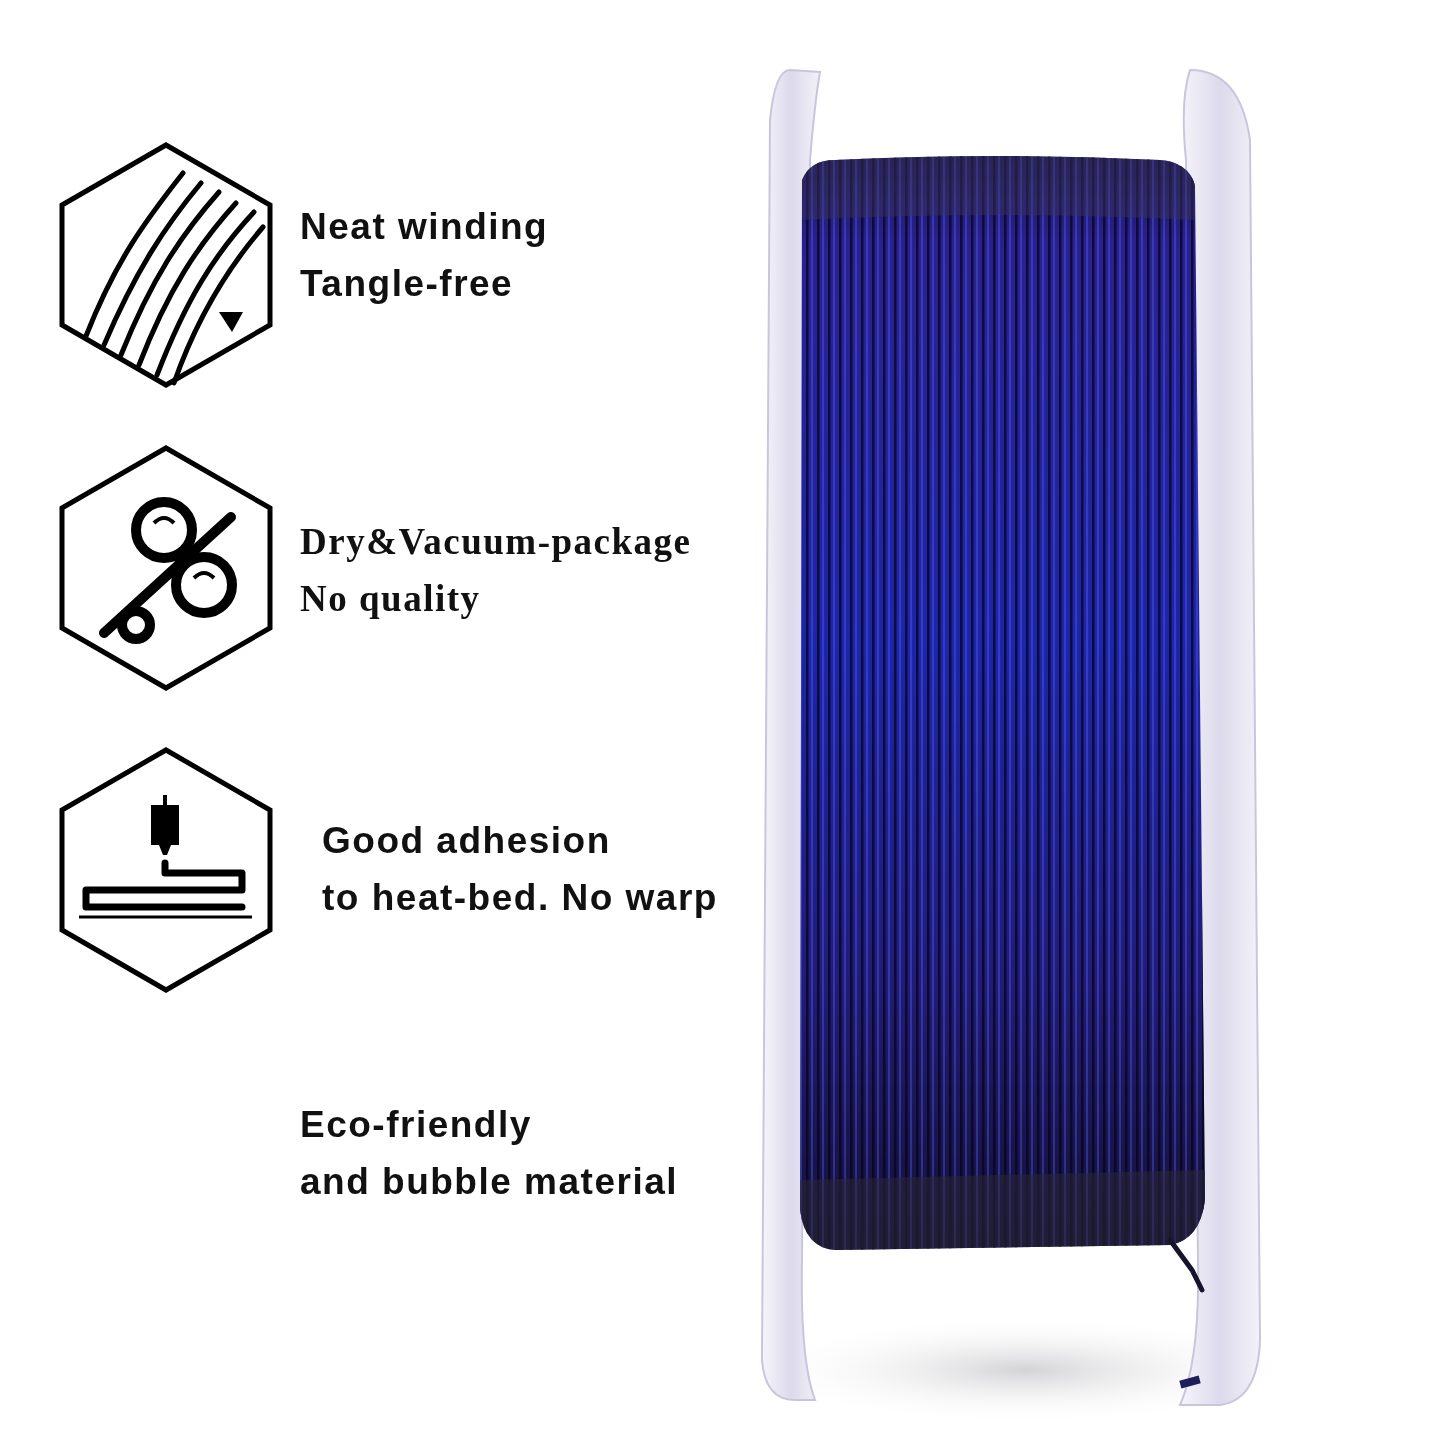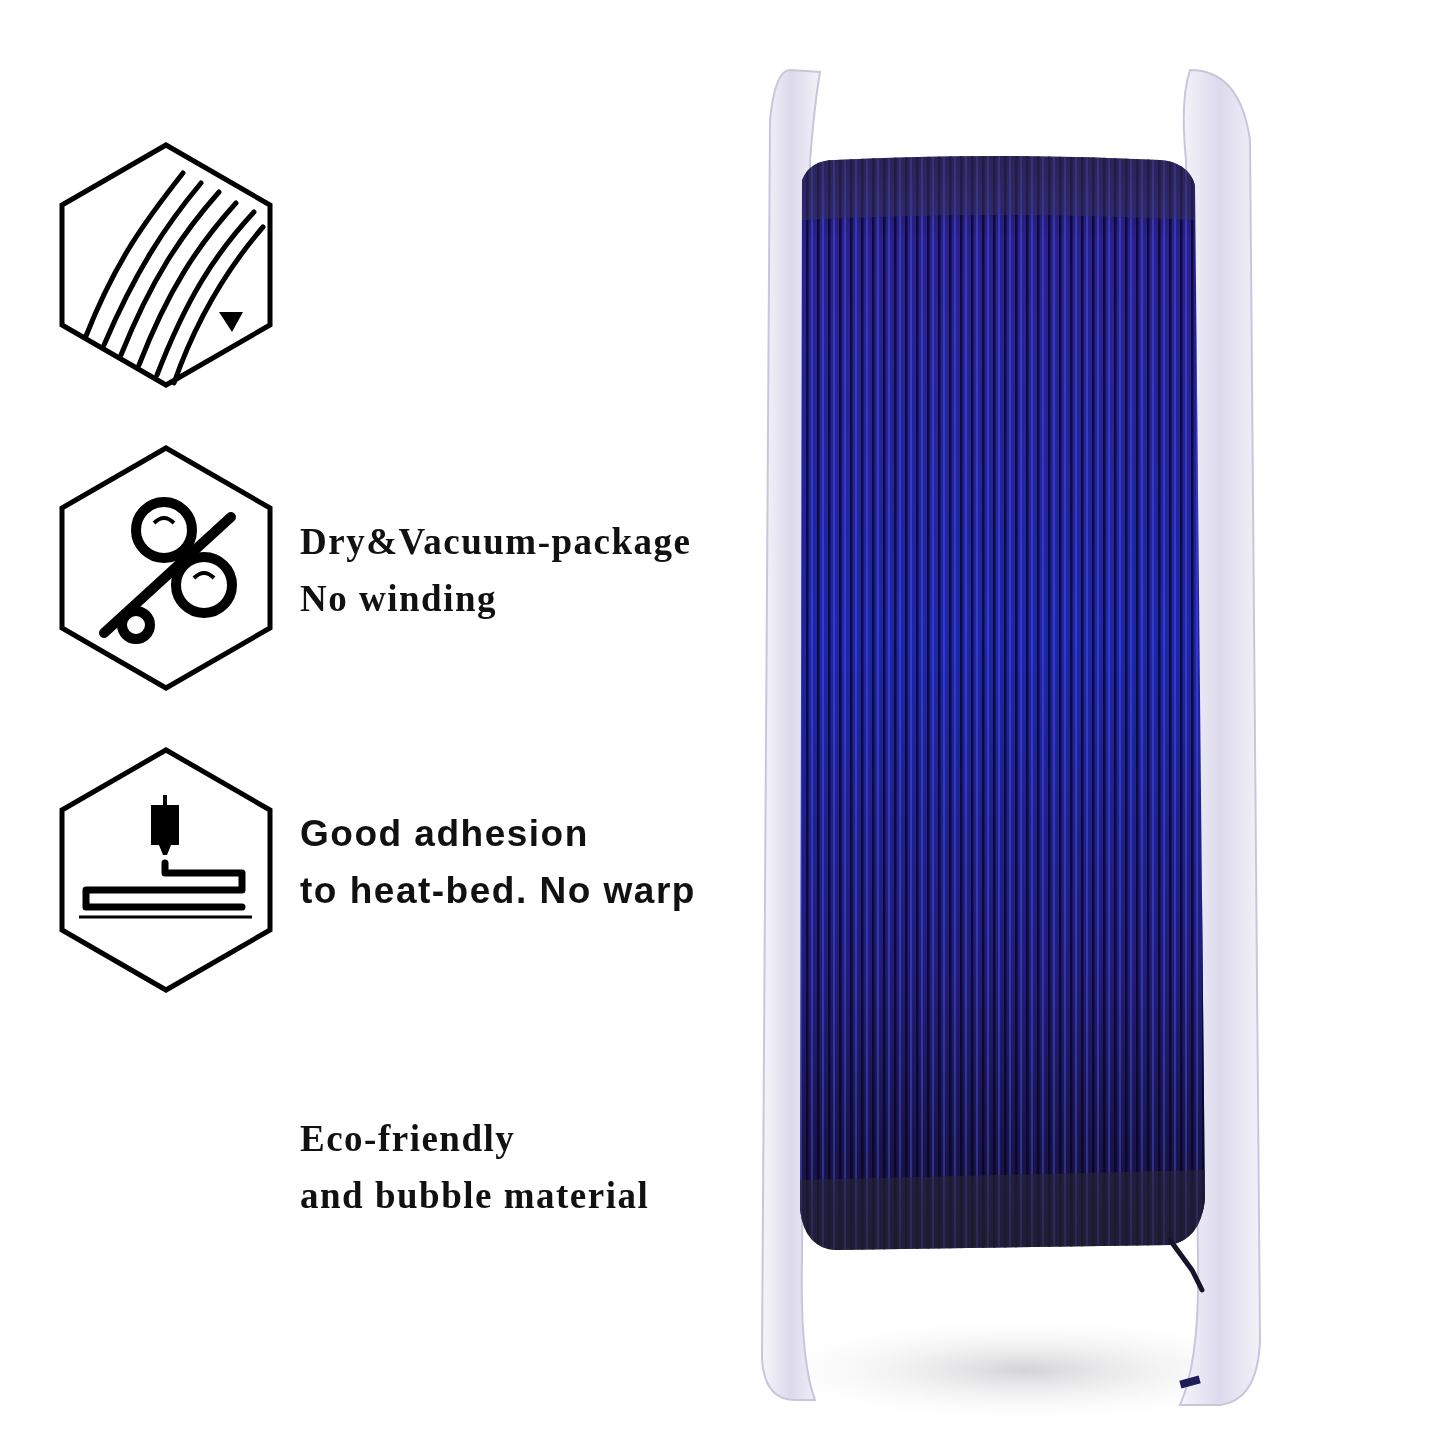--- a/index.html
+++ b/index.html
@@ -4,22 +4,22 @@
 <style>
   html, body { margin:0; padding:0; background:#ffffff; }
   body { width:1440px; height:1440px; position:relative; overflow:hidden; font-family:"Liberation Sans", "DejaVu Sans", sans-serif; }
   .feature { position:absolute; left:56px; width:700px; height:250px; }
   .hex { position:absolute; left:0; top:0; width:220px; height:250px; }
   .hex svg { width:220px; height:250px; display:block; }
   .feature-text { position:absolute; left:244px; top:60px; }
   .feature-line { display:block; font-size:37px; font-weight:bold; color:#111; letter-spacing:1.5px; line-height:57px; white-space:nowrap; }
   #f0 { top:140px; } #f0 .feature-text { top:58px; }
   #f1 { top:443px; } #f1 .feature-text { top:70px;font-family:Liberation Serif, serif; }
-  #f2 { top:745px; } #f2 .feature-text { top:60px; }
-  #f3 { top:1048px; } #f3 .feature-text { top:62px;font-family:Liberation Serif, serif; }
+  #f2 { top:745px; } #f2 .feature-text { top:67px;margin-left:22px; }
+  #f3 { top:1048px; } #f3 .feature-text { top:48px; }
 
   .spool { position:absolute; left:740px; top:60px; width:560px; height:1380px; }
   .spool svg { width:560px; height:1380px; display:block; }
 </style>
 </head>
 <body>
 
 <div class="feature" id="f0">
   <div class="hex">
     <svg viewBox="0 0 220 250">
@@ -28,37 +28,41 @@
         <path d="M30,196 C60,120 90,80 127,33"></path>
         <path d="M48,205 C80,130 110,85 145,43"></path>
         <path d="M65,215 C95,140 125,95 163,52"></path>
         <path d="M83,225 C112,150 142,105 180,63"></path>
         <path d="M101,235 C130,160 158,115 198,72"></path>
         <path d="M118,243 C140,180 170,130 207,87"></path>
       </g>
       <polygon points="163,172 187,172 176,192" fill="#000"></polygon>
     </svg>
   </div>
+  <div class="feature-text">
+    <span class="feature-line">Neat winding</span>
+    <span class="feature-line">Tangle-free</span>
+  </div>
 </div>
 
 <div class="feature" id="f1">
   <div class="hex">
     <svg viewBox="0 0 220 250">
       <polygon points="110,5 214,65 214,185 110,245 6,185 6,65" fill="#fff" stroke="#000" stroke-width="5"></polygon>
       <line x1="48" y1="190" x2="175" y2="74" stroke="#000" stroke-width="10" stroke-linecap="round"></line>
       <circle cx="108" cy="87" r="28" fill="#fff" stroke="#000" stroke-width="10"></circle>
       <path d="M98,80 Q108,70 118,80" fill="none" stroke="#000" stroke-width="4"></path>
       <circle cx="148" cy="142" r="28" fill="#fff" stroke="#000" stroke-width="10"></circle>
       <path d="M138,135 Q148,125 158,135" fill="none" stroke="#000" stroke-width="4"></path>
       <circle cx="80" cy="182" r="14" fill="#fff" stroke="#000" stroke-width="10"></circle>
     </svg>
   </div>
   <div class="feature-text">
     <span class="feature-line">Dry&amp;Vacuum-package</span>
-    <span class="feature-line">No winding</span>
+    <span class="feature-line">No quality</span>
   </div>
 </div>
 
 <div class="feature" id="f2">
   <div class="hex">
     <svg viewBox="0 0 220 250">
       <polygon points="110,5 214,65 214,185 110,245 6,185 6,65" fill="#fff" stroke="#000" stroke-width="5"></polygon>
       <rect x="107" y="50" width="4" height="10" fill="#000"></rect>
       <rect x="95" y="60" width="28" height="40" fill="#000"></rect>
       <polygon points="103,100 115,100 111,110 107,110" fill="#000"></polygon>

